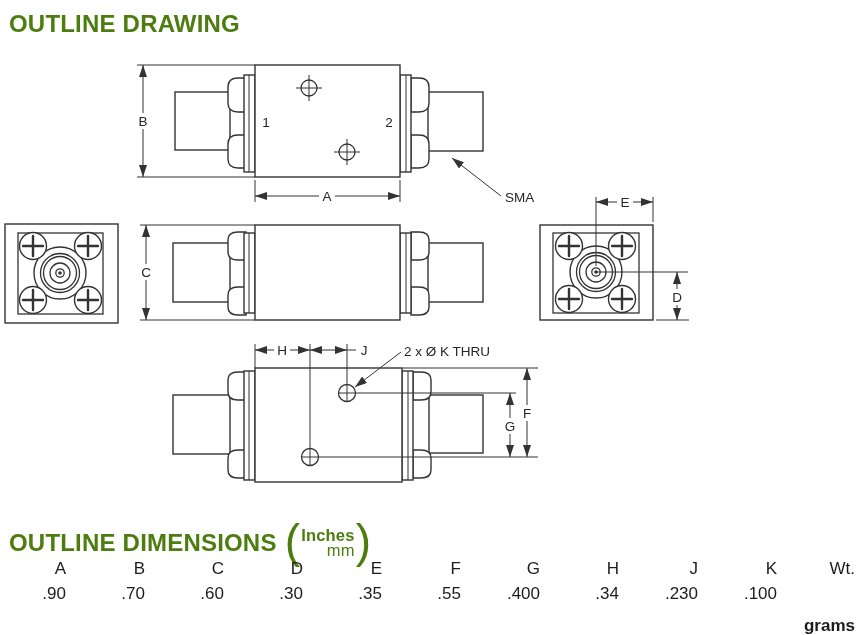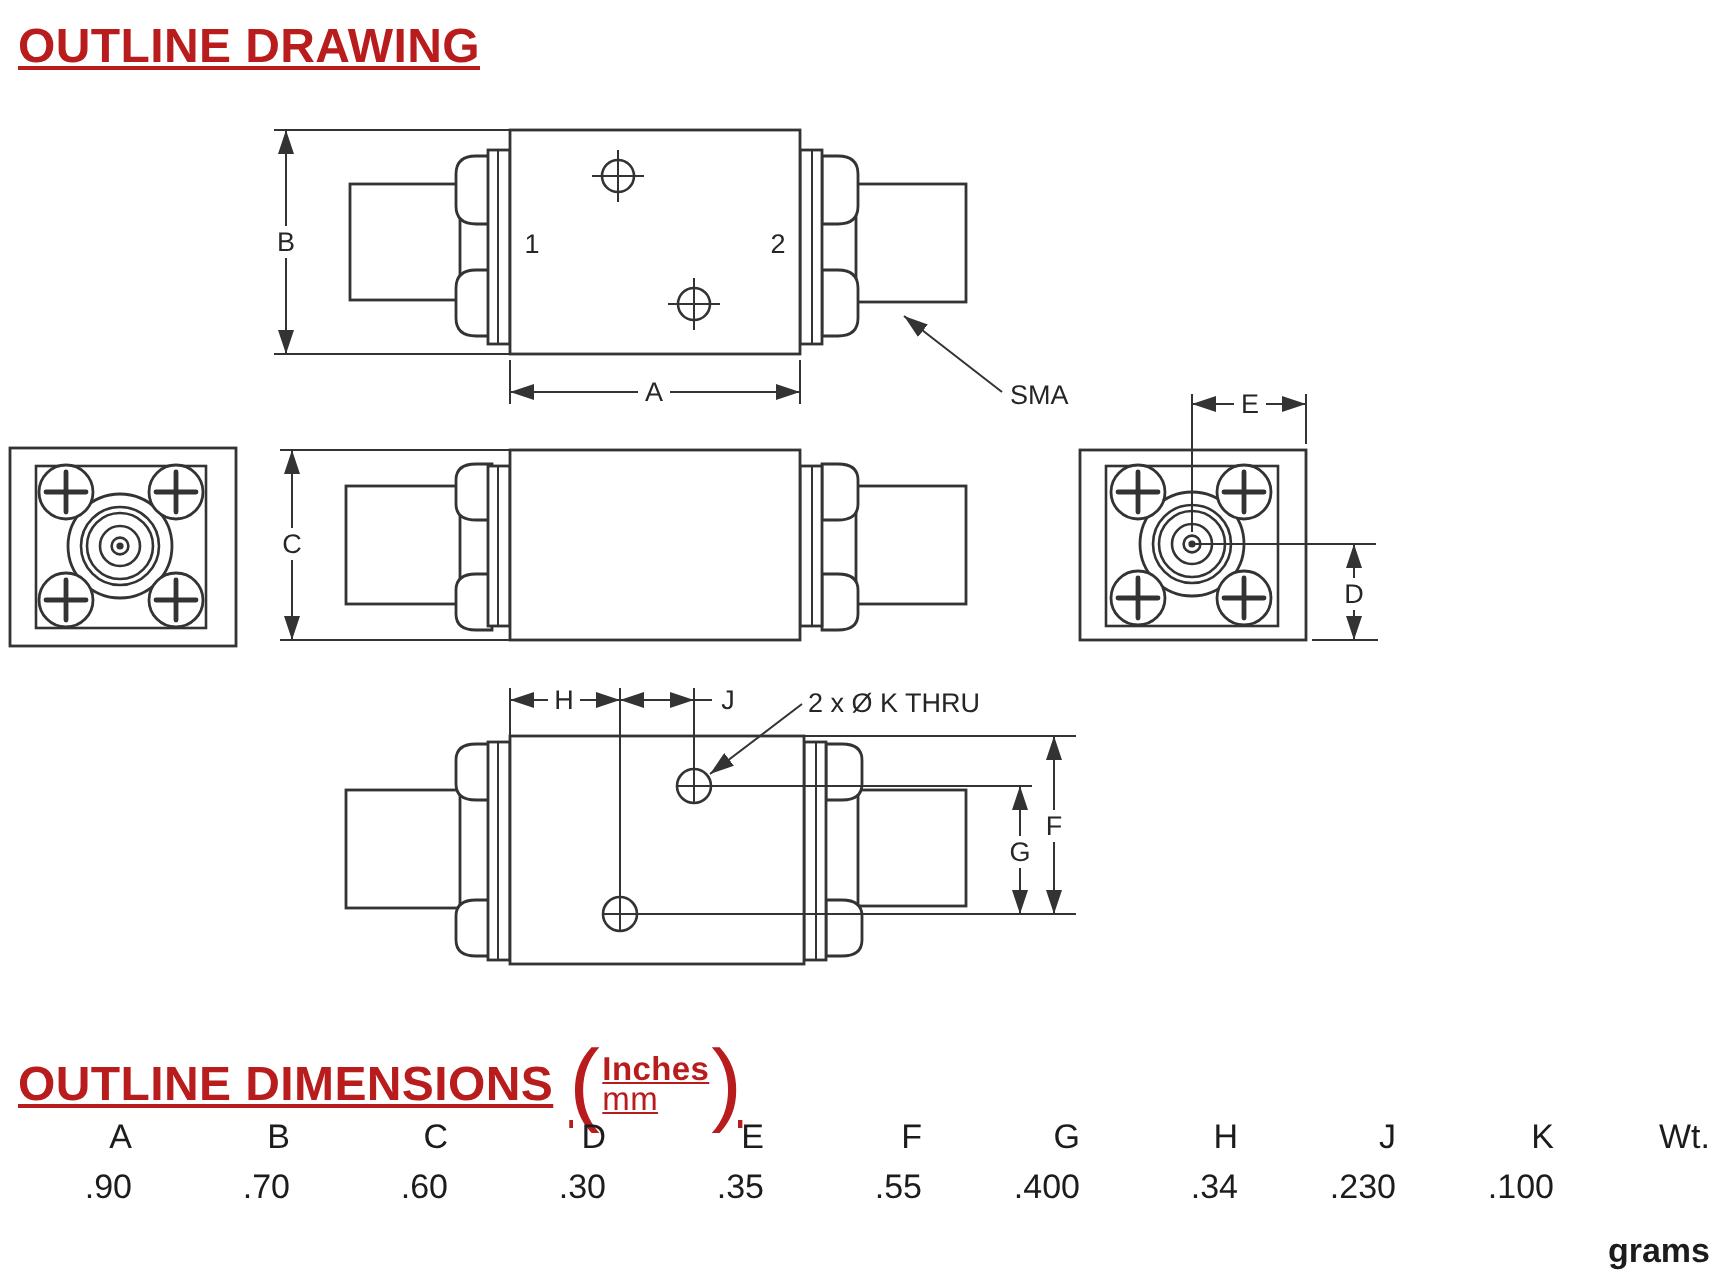--- a/index.html
+++ b/index.html
@@ -1,23 +1,23 @@
 <!DOCTYPE html>
 <html><head>
 <meta charset="utf-8">
 <style>
   html,body{margin:0;padding:0;background:#fff;}
   #page{position:relative;width:868px;height:635px;background:#fff;overflow:hidden;
         font-family:"Liberation Sans",sans-serif;}
-  .blue-title{position:absolute;color:#b91c1c;font-weight:bold;font-size:24px;
-        letter-spacing:.2px;white-space:nowrap;text-decoration:underline;}
+  .blue-title{position:absolute;color:#4d7c0f;font-weight:bold;font-size:24px;
+        letter-spacing:.2px;white-space:nowrap;}
   #title1{left:9px;top:10px;}
   #title2{left:9px;top:524px;display:flex;align-items:center;}
   #title2 .paren{font-size:46px;font-weight:400;line-height:38px;position:relative;top:-2px;}
-  #title2 .units{display:inline-flex;flex-direction:column;align-items:flex-start;
+  #title2 .units{display:inline-flex;flex-direction:column;align-items:flex-end;
         font-size:16.5px;line-height:15px;margin:0 1px;}
   #title2 .units .u2{font-weight:400;}
   #title2 .gap{width:8px;}
   
   #drawing{position:absolute;left:0;top:0;}
   .pt{fill:#fff;stroke:#333;stroke-width:1.4;}
   .ol{fill:none;stroke:#333;stroke-width:1.3;}
   .tl{stroke:#333;stroke-width:1;fill:none;}
   .dl{stroke:#333;stroke-width:1;fill:none;}
   .arrow2{marker-start:url(#arr);marker-end:url(#arr);}

